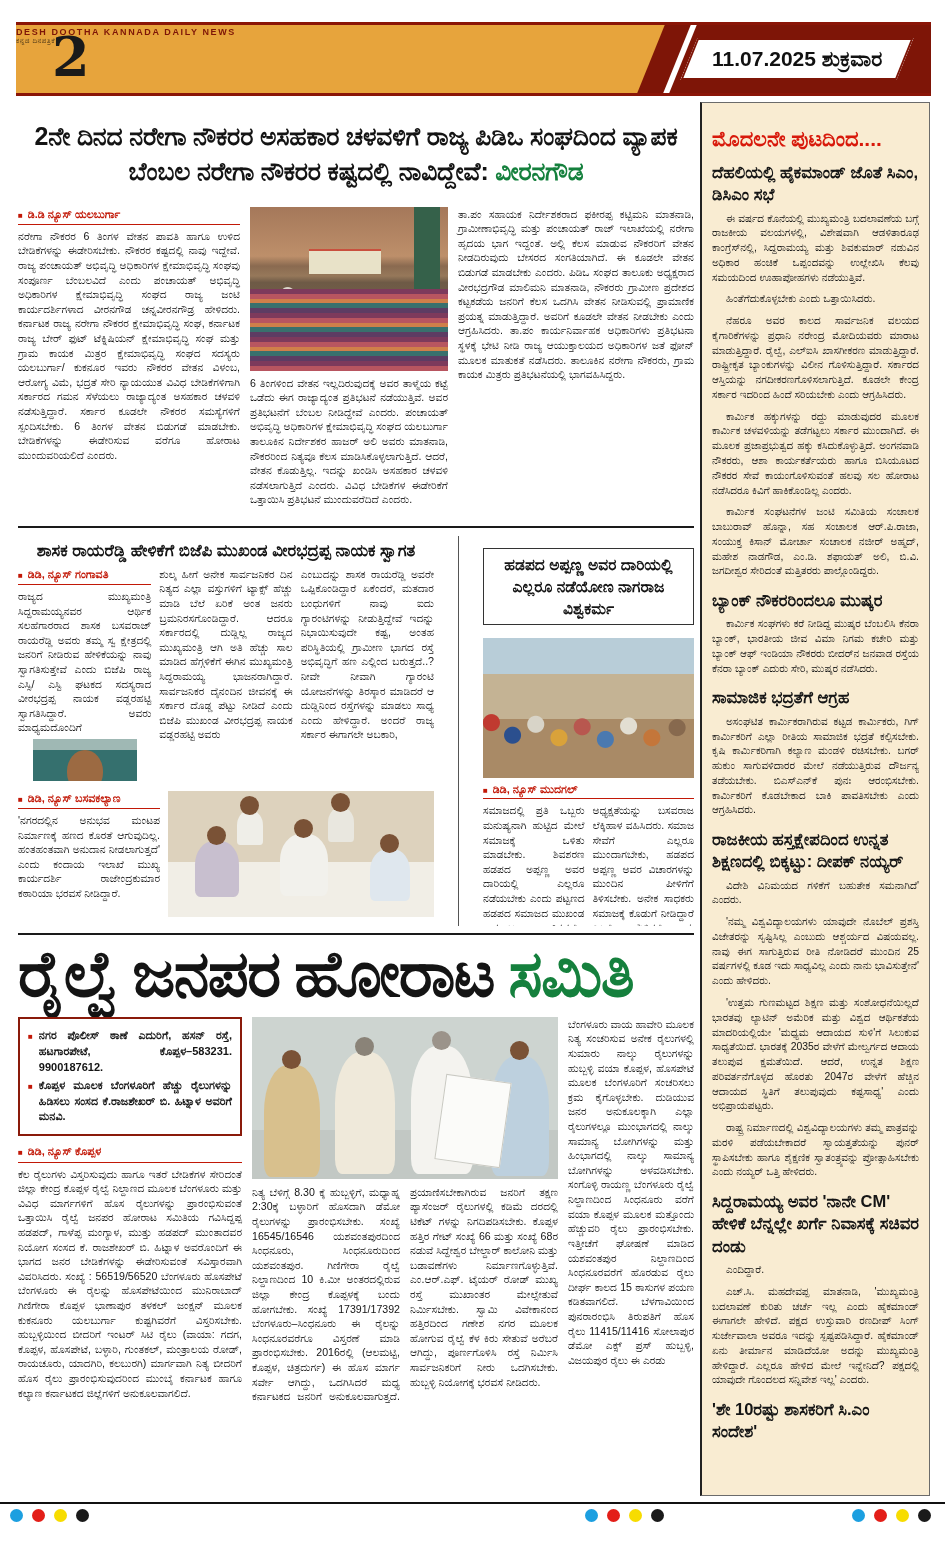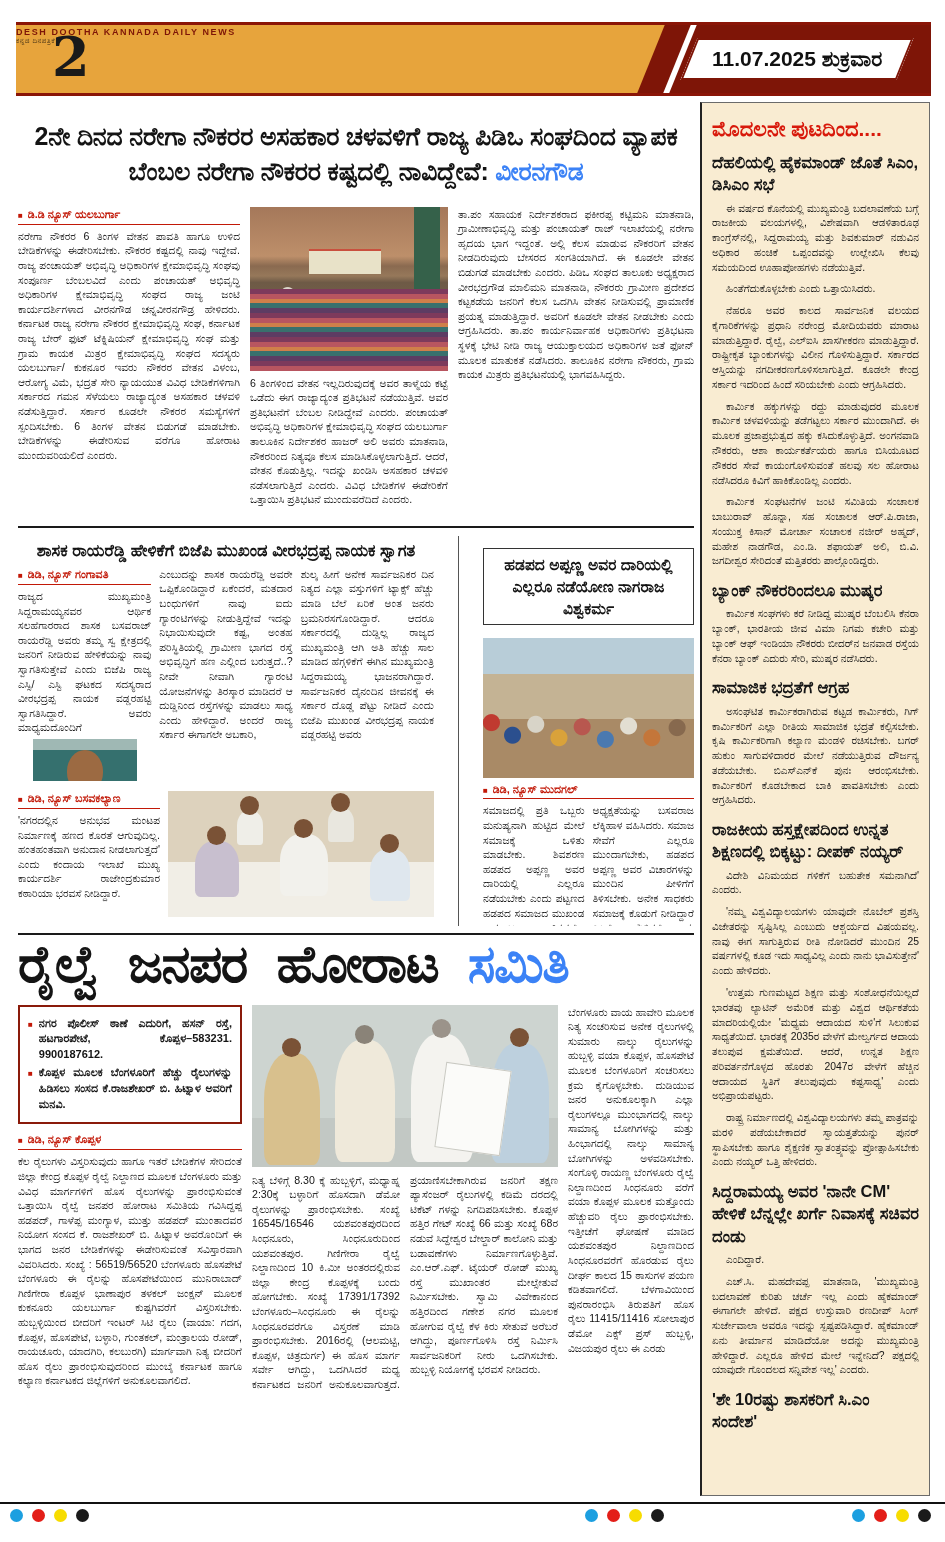--- a/index.html
+++ b/index.html
@@ -25,21 +25,21 @@
   .content{position:absolute;left:18px;right:15px;top:102px;bottom:46px;display:flex;gap:6px;}
   .main{flex:0 0 676px;width:676px;overflow:hidden;}
   .sidebar{flex:1;background:#F9ECD2;border:1px solid #6b6b6b;border-left:2px solid #222;
            padding:8px 10px;overflow:hidden;}
 
   
   .bodytxt{font-size:10.6px;line-height:1.38;text-align:justify;}
   .byline{color:#C21807;font-weight:bold;font-size:11px;border-bottom:1px solid #C21807;
           padding-bottom:2px;margin-bottom:4px;display:flex;gap:5px;align-items:baseline;}
   .byline .sq{font-size:8px;line-height:1;}
-  .red{color:#3b82f6;}
+  .red{color:#15803d;}
   .hrule{border-top:2px solid #1a1a1a;margin:7px 0;}
 
   
   .art1-head{font-size:25px;font-weight:800;text-align:center;line-height:1.42;letter-spacing:-.2px;}
   .art1-body{display:flex;gap:10px;height:312px;overflow:hidden;margin-top:6px;}
   .art1-c1{flex:0 0 222px;}
   .art1-c2{flex:0 0 198px;}
   .art1-c3{flex:1;}
 
   
@@ -50,22 +50,22 @@
   .art2-cols{display:flex;gap:8px;height:214px;overflow:hidden;}
   .art2-cols .col{flex:1;}
   .art2b{display:flex;gap:8px;margin-top:10px;height:130px;overflow:hidden;}
   .art2b-left{flex:0 0 142px;}
   .art3{flex:1;overflow:hidden;}
   .art3-headbox{border:1.5px solid #333;padding:5px 4px;text-align:center;font-size:15.5px;font-weight:800;line-height:1.4;}
   .art3-cols{display:flex;gap:8px;height:158px;overflow:hidden;}
   .art3-cols .col{flex:1;}
 
   
-  .rail-head{font-size:52px;font-weight:900;line-height:1.02;margin:4px 0 10px;letter-spacing:-1.5px;
-             font-family:Liberation Mono, monospace;}
+  .rail-head{font-size:64px;font-weight:900;line-height:1.02;margin:4px 0 10px;letter-spacing:-1.5px;
+             font-family:Liberation Serif, serif;}
   .rail-body{display:flex;gap:10px;height:505px;overflow:hidden;}
   .rail-left{flex:0 0 224px;}
   .infobox{border:2px solid #8A1A0A;padding:7px 8px;font-size:11px;font-weight:600;line-height:1.45;margin-bottom:8px;}
   .infobox .item{display:flex;gap:6px;margin:2px 0;}
   .infobox .sq{color:#C21807;font-size:8px;padding-top:3px;}
   .rail-mid{flex:0 0 306px;}
   .rail-mid-text{column-count:2;column-gap:10px;height:325px;overflow:hidden;margin-top:6px;}
   .rail-right{flex:1;}
 
   
@@ -105,21 +105,21 @@
       radial-gradient(circle at 92% 46%,#87694e 0 8px,transparent 9px);}
   .memo-photo{width:100%;height:162px;margin-bottom:5px;background:linear-gradient(180deg,#cdd4d0 0 70%,#c2c8c4 70% 100%);}
   .memo-photo .paper{position:absolute;right:17%;top:38%;width:64px;height:84px;background:#fbfbf9;
      border:1px solid #c9c9c2;transform:rotate(8deg);}
   .fig-person{position:absolute;border-radius:42% 42% 12% 12%;background:var(--c,#e8e8e2);}
   .fig-person::before{content:"";position:absolute;left:50%;top:-15px;width:19px;height:19px;margin-left:-10px;
      border-radius:50%;background:var(--h,#7a5236);}
 
   
   .sb-item{margin:0 0 7px;}
-  .sb-item.lead{color:#D8190B;font-size:21px;font-weight:800;margin:6px 0 8px;}
+  .sb-item.lead{color:#D8190B;font-size:21px;font-weight:800;margin:16px 0 8px;}
   .sb-item.sub{font-size:16.5px;font-weight:800;line-height:1.35;color:#151515;margin:10px 0 6px;}
   .sb-item.para{font-size:10.4px;line-height:1.42;text-align:justify;text-indent:14px;}
 
   
   .footer-line{position:absolute;left:0;right:0;bottom:38px;border-top:2px solid #111;}
   .reg-group{position:absolute;bottom:20px;display:flex;gap:9px;}
   .reg-left{left:10px;}
   .reg-center{left:585px;}
   .reg-right{right:14px;}
   .dot{width:13px;height:13px;border-radius:50%;}
@@ -184,24 +184,24 @@
                 <span class="sq">■</span>
                 <span>ಡಿಡಿ, ನ್ಯೂಸ್ ಗಂಗಾವತಿ</span>
               </div>
               <span>ರಾಜ್ಯದ ಮುಖ್ಯಮಂತ್ರಿ ಸಿದ್ದರಾಮಯ್ಯನವರ ಆರ್ಥಿಕ ಸಲಹೆಗಾರರಾದ ಶಾಸಕ ಬಸವರಾಜ್ ರಾಯರೆಡ್ಡಿ ಅವರು ತಮ್ಮ ಸ್ವ ಕ್ಷೇತ್ರದಲ್ಲಿ ಜನರಿಗೆ ನೀಡಿರುವ ಹೇಳಿಕೆಯನ್ನು ನಾವು ಸ್ವಾಗತಿಸುತ್ತೇವೆ ಎಂದು ಬಿಜೆಪಿ ರಾಜ್ಯ ಎಸ್ಸಿ/ ಎಸ್ಟಿ ಘಟಕದ ಸದಸ್ಯರಾದ ವೀರಭದ್ರಪ್ಪ ನಾಯಕ ವಡ್ಡರಹಟ್ಟಿ ಸ್ವಾಗತಿಸಿದ್ದಾರೆ. ಅವರು ಮಾಧ್ಯಮದೊಂದಿಗೆ</span>
               <div class="photo portrait-photo">
                 <div class="head"></div>
 
               </div>
             </div>
             <div class="col bodytxt">
+              <span>ಶುಲ್ಕ ಹೀಗೆ ಅನೇಕ ಸಾರ್ವಜನಿಕರ ದಿನ ನಿತ್ಯದ ಎಲ್ಲಾ ವಸ್ತುಗಳಿಗೆ ಟ್ಯಾಕ್ಸ್ ಹೆಚ್ಚು ಮಾಡಿ ಬೆಲೆ ಏರಿಕೆ ಅಂತ ಜನರು ಬ್ರಮನಿರಸಗೊಂಡಿದ್ದಾರೆ. ಆದರೂ ಸರ್ಕಾರದಲ್ಲಿ ದುಡ್ಡಿಲ್ಲ ರಾಜ್ಯದ ಮುಖ್ಯಮಂತ್ರಿ ಆಗಿ ಅತಿ ಹೆಚ್ಚು ಸಾಲ ಮಾಡಿದ ಹೆಗ್ಗಳಿಕೆಗೆ ಈಗಿನ ಮುಖ್ಯಮಂತ್ರಿ ಸಿದ್ದರಾಮಯ್ಯ ಭಾಜನರಾಗಿದ್ದಾರೆ. ಸಾರ್ವಜನಿಕರ ದೈನಂದಿನ ಜೀವನಕ್ಕೆ ಈ ಸರ್ಕಾರ ದೊಡ್ಡ ಪೆಟ್ಟು ನೀಡಿದೆ ಎಂದು ಬಿಜೆಪಿ ಮುಖಂಡ ವೀರಭದ್ರಪ್ಪ ನಾಯಕ ವಡ್ಡರಹಟ್ಟಿ ಅವರು</span>
+            </div>
+            <div class="col bodytxt">
               <span>ಎಂಬುದನ್ನು ಶಾಸಕ ರಾಯರೆಡ್ಡಿ ಅವರೇ ಒಪ್ಪಿಕೊಂಡಿದ್ದಾರೆ ಏಕೆಂದರೆ, ಮತದಾರ ಬಂಧುಗಳಿಗೆ ನಾವು ಐದು ಗ್ಯಾರಂಟಿಗಳನ್ನು ನೀಡುತ್ತಿದ್ದೇವೆ ಇದನ್ನು ನಿಭಾಯಿಸುವುದೇ ಕಷ್ಟ, ಅಂತಹ ಪರಿಸ್ಥಿತಿಯಲ್ಲಿ ಗ್ರಾಮೀಣ ಭಾಗದ ರಸ್ತೆ ಅಭಿವೃದ್ಧಿಗೆ ಹಣ ಎಲ್ಲಿಂದ ಬರುತ್ತದೆ..? ನೀವೇ ನೀವಾಗಿ ಗ್ಯಾರಂಟಿ ಯೋಜನೆಗಳನ್ನು ತಿರಸ್ಕಾರ ಮಾಡಿದರೆ ಆ ದುಡ್ಡಿನಿಂದ ರಸ್ತೆಗಳನ್ನು ಮಾಡಲು ಸಾಧ್ಯ ಎಂದು ಹೇಳಿದ್ದಾರೆ. ಅಂದರೆ ರಾಜ್ಯ ಸರ್ಕಾರ ಈಗಾಗಲೇ ಅಬಕಾರಿ,</span>
-            </div>
-            <div class="col bodytxt">
-              <span>ಶುಲ್ಕ ಹೀಗೆ ಅನೇಕ ಸಾರ್ವಜನಿಕರ ದಿನ ನಿತ್ಯದ ಎಲ್ಲಾ ವಸ್ತುಗಳಿಗೆ ಟ್ಯಾಕ್ಸ್ ಹೆಚ್ಚು ಮಾಡಿ ಬೆಲೆ ಏರಿಕೆ ಅಂತ ಜನರು ಬ್ರಮನಿರಸಗೊಂಡಿದ್ದಾರೆ. ಆದರೂ ಸರ್ಕಾರದಲ್ಲಿ ದುಡ್ಡಿಲ್ಲ ರಾಜ್ಯದ ಮುಖ್ಯಮಂತ್ರಿ ಆಗಿ ಅತಿ ಹೆಚ್ಚು ಸಾಲ ಮಾಡಿದ ಹೆಗ್ಗಳಿಕೆಗೆ ಈಗಿನ ಮುಖ್ಯಮಂತ್ರಿ ಸಿದ್ದರಾಮಯ್ಯ ಭಾಜನರಾಗಿದ್ದಾರೆ. ಸಾರ್ವಜನಿಕರ ದೈನಂದಿನ ಜೀವನಕ್ಕೆ ಈ ಸರ್ಕಾರ ದೊಡ್ಡ ಪೆಟ್ಟು ನೀಡಿದೆ ಎಂದು ಬಿಜೆಪಿ ಮುಖಂಡ ವೀರಭದ್ರಪ್ಪ ನಾಯಕ ವಡ್ಡರಹಟ್ಟಿ ಅವರು</span>
             </div>
           </div>
 
           <div class="art2b">
             <div class="art2b-left bodytxt">
               <div class="byline">
                 <span class="sq">■</span>
                 <span>ಡಿಡಿ, ನ್ಯೂಸ್ ಬಸವಕಲ್ಯಾಣ</span>
               </div>
               <span>'ನಗರದಲ್ಲಿನ ಅನುಭವ ಮಂಟಪ ನಿರ್ಮಾಣಕ್ಕೆ ಹಣದ ಕೊರತೆ ಆಗುವುದಿಲ್ಲ. ಹಂತಹಂತವಾಗಿ ಅನುದಾನ ನೀಡಲಾಗುತ್ತದೆ' ಎಂದು ಕಂದಾಯ ಇಲಾಖೆ ಮುಖ್ಯ ಕಾರ್ಯದರ್ಶಿ ರಾಜೇಂದ್ರಕುಮಾರ ಕಠಾರಿಯಾ ಭರವಸೆ ನೀಡಿದ್ದಾರೆ.</span>

